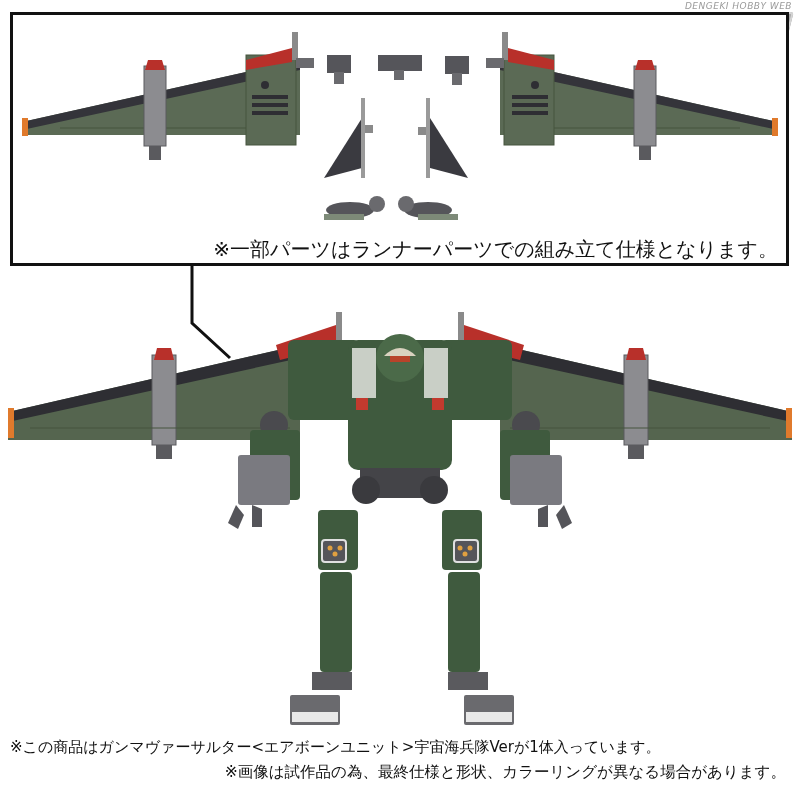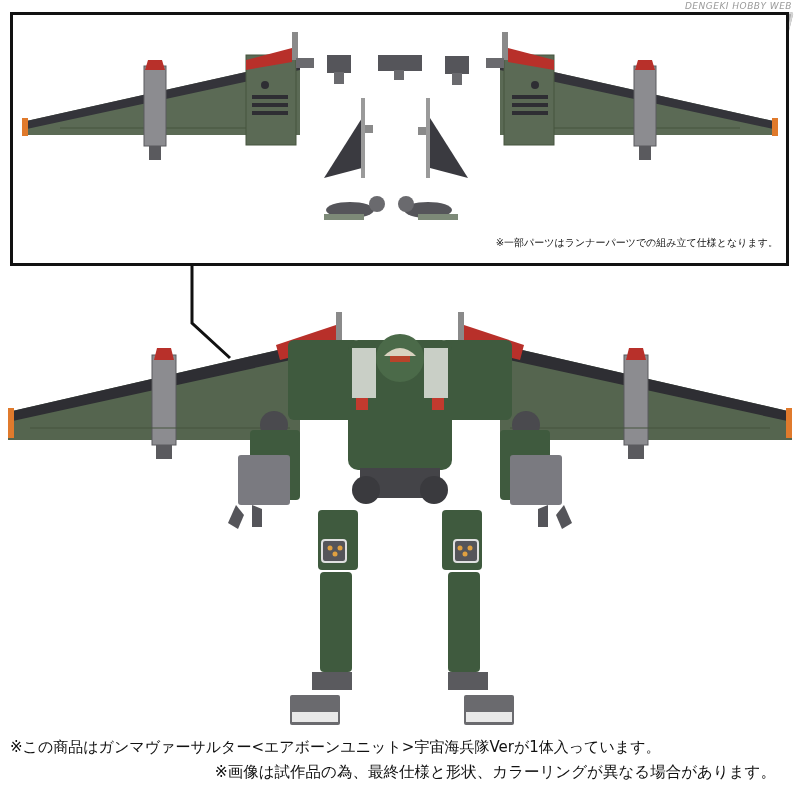--- a/index.html
+++ b/index.html
@@ -4,23 +4,23 @@
 <style>
   html, body { margin:0; padding:0; }
   body { width:800px; height:800px; background:#ffffff; position:relative; overflow:hidden;
          font-family:"DejaVu Sans","Liberation Sans",sans-serif; }
   #inset { position:absolute; left:10px; top:12px; width:779px; height:254px; border:3px solid #111; box-sizing:border-box; background:#fff; }
   #logo { position:absolute; left:640px; top:0px; width:160px; height:46px; }
   .logo-top { position:absolute; right:8px; top:1px; font-size:9px; font-weight:normal; font-style:italic; color:#9a9a9a; letter-spacing:0.5px; font-family:"DejaVu Sans",sans-serif; }
   .logo-badge { position:absolute; left:10px; top:12px; width:140px; height:30px; background:#a8a8a8; transform:skewX(-14deg); border-radius:3px; box-shadow: inset 0 0 0 2px #d4d4d4; }
   .logo-text { position:absolute; left:24px; top:12px; font-size:24px; font-weight:bold; font-style:italic; color:#fff; letter-spacing:1px; line-height:30px; font-family:"DejaVu Sans",sans-serif; }
   .note { position:absolute; font-size:14.5px; color:#111; white-space:nowrap; font-family:"DejaVu Sans","Liberation Sans",sans-serif; }
-  #inset-note { right:22px; top:236px; font-size:10px; }
+  #inset-note { right:22px; top:236px; font-size:20px; }
   #caption1 { left:10px; top:738px; font-size:15px; }
-  #caption2 { right:24px; top:762px; font-size:15.5px; }
+  #caption2 { right:14px; top:762px; font-size:15.5px; }
   svg { position:absolute; }
 </style>
 </head>
 <body>
 
 <div id="logo">
   <div class="logo-top">DENGEKI HOBBY WEB</div>
   <div class="logo-badge"></div>
   <div class="logo-text">電ホビ</div>
 </div>

